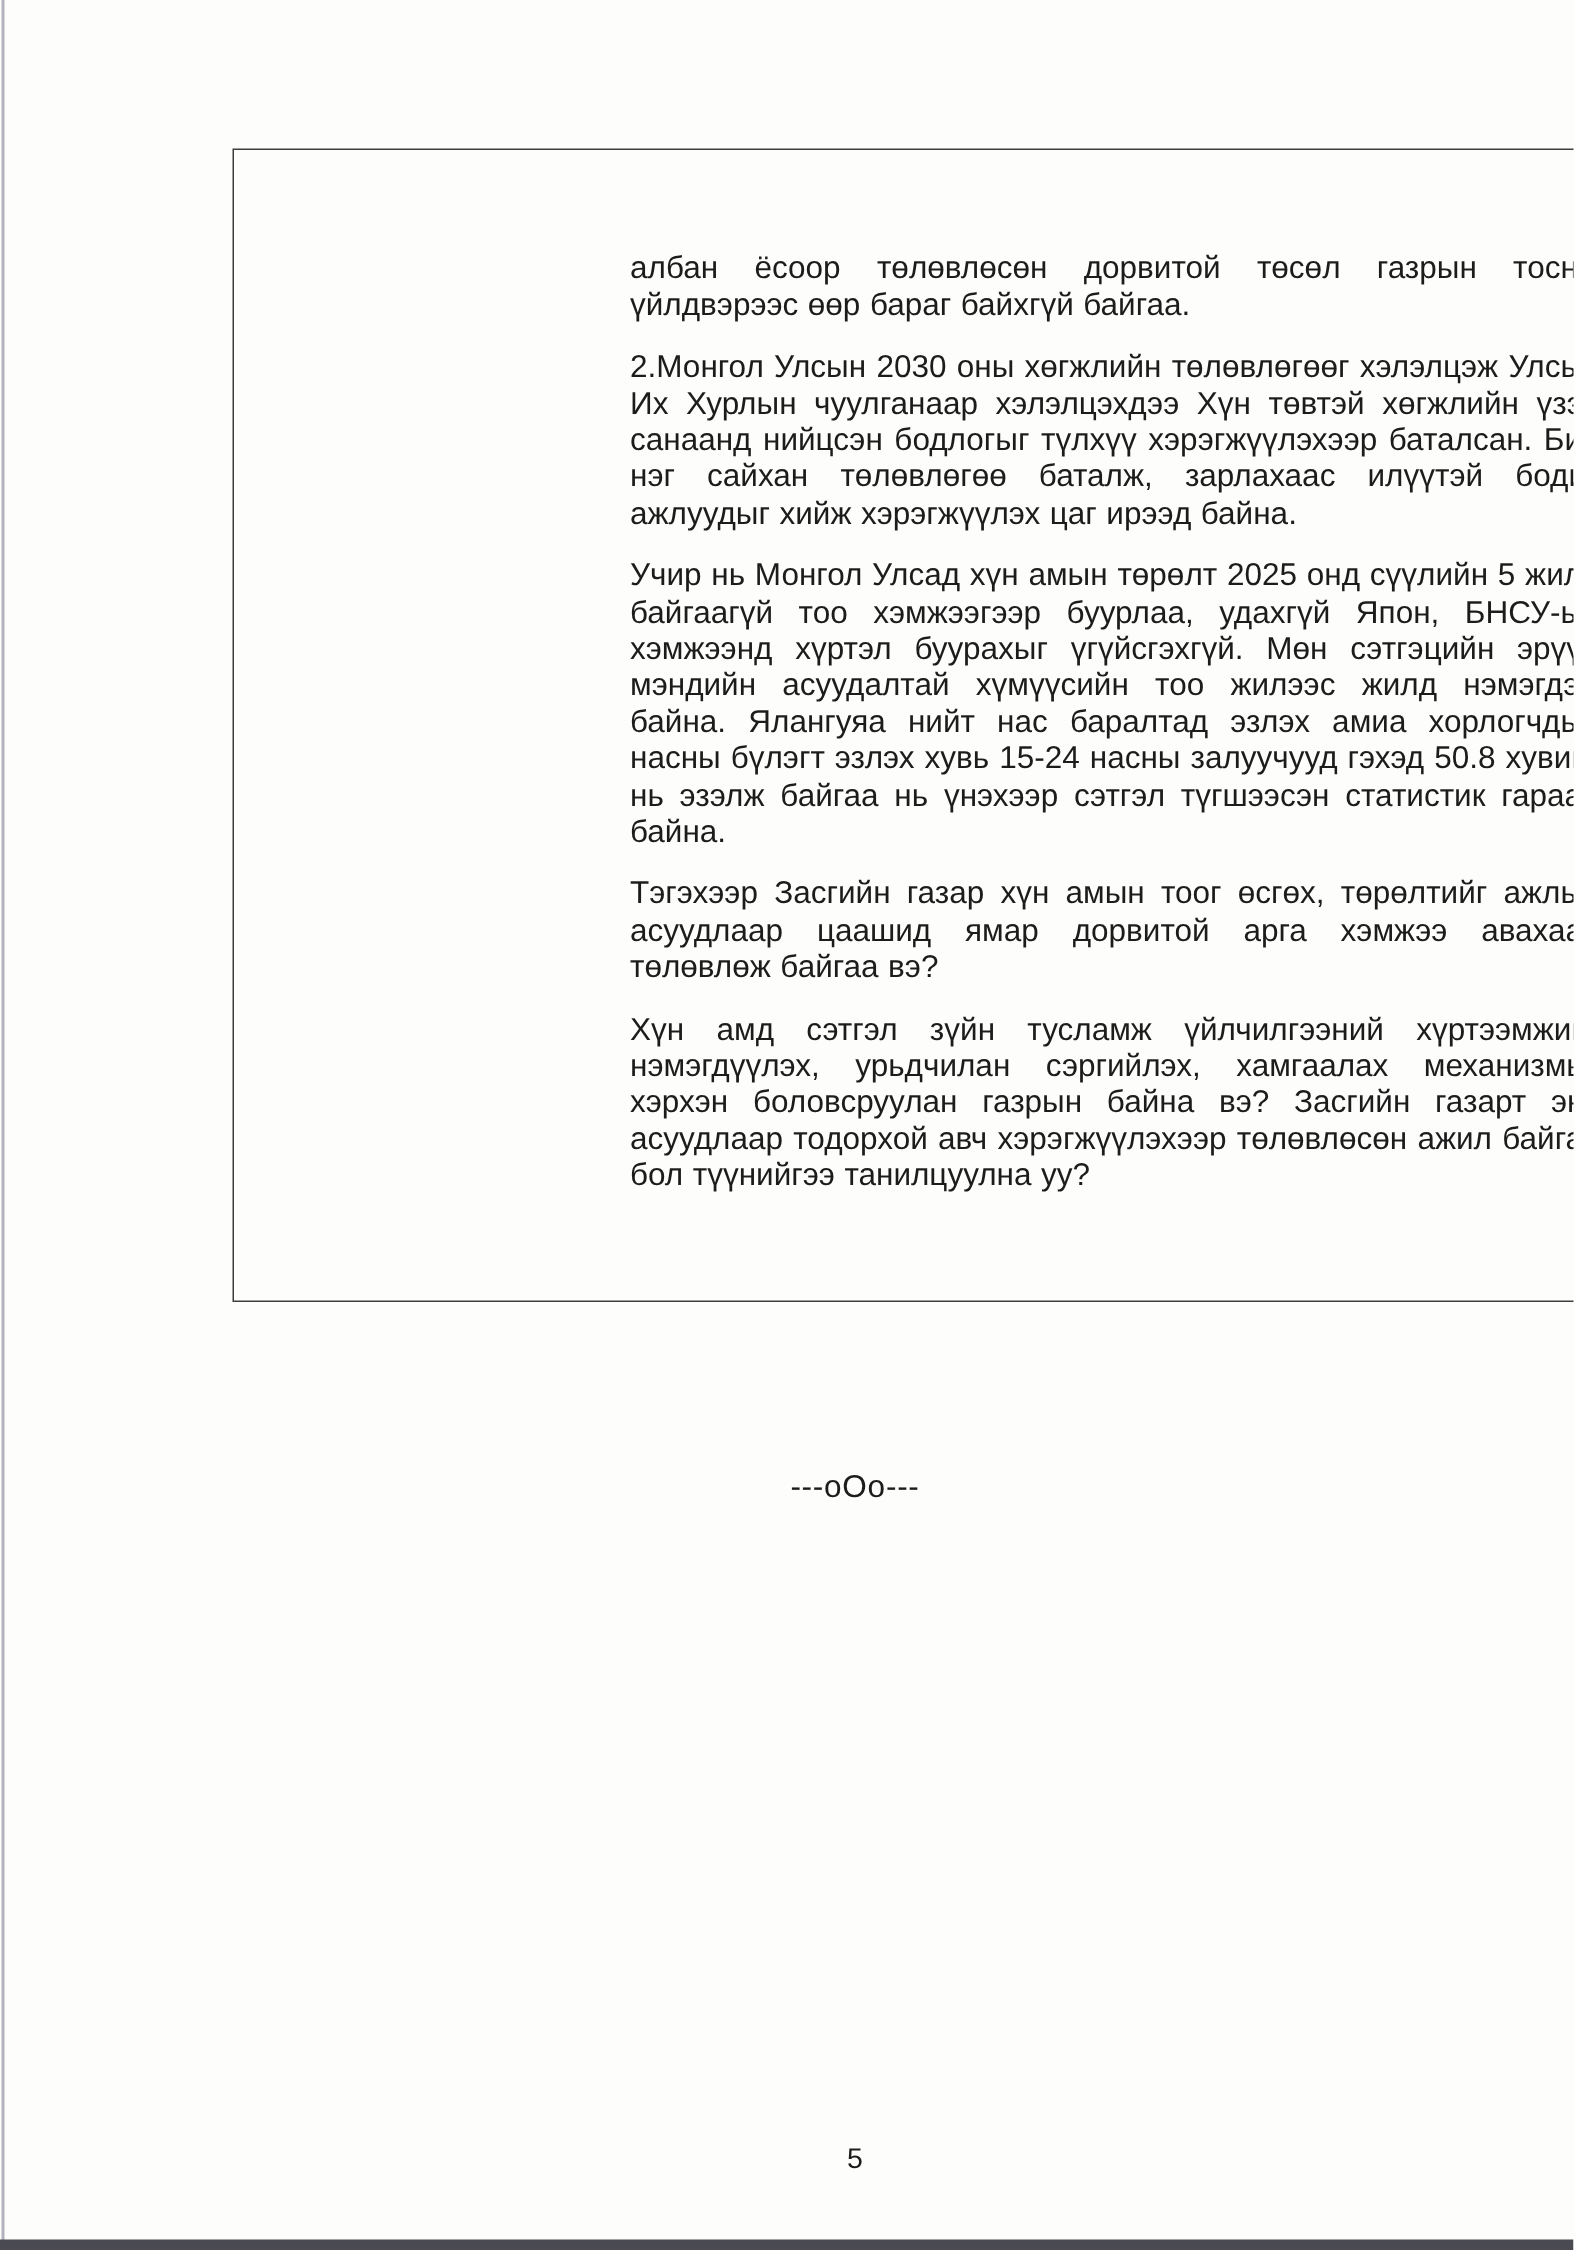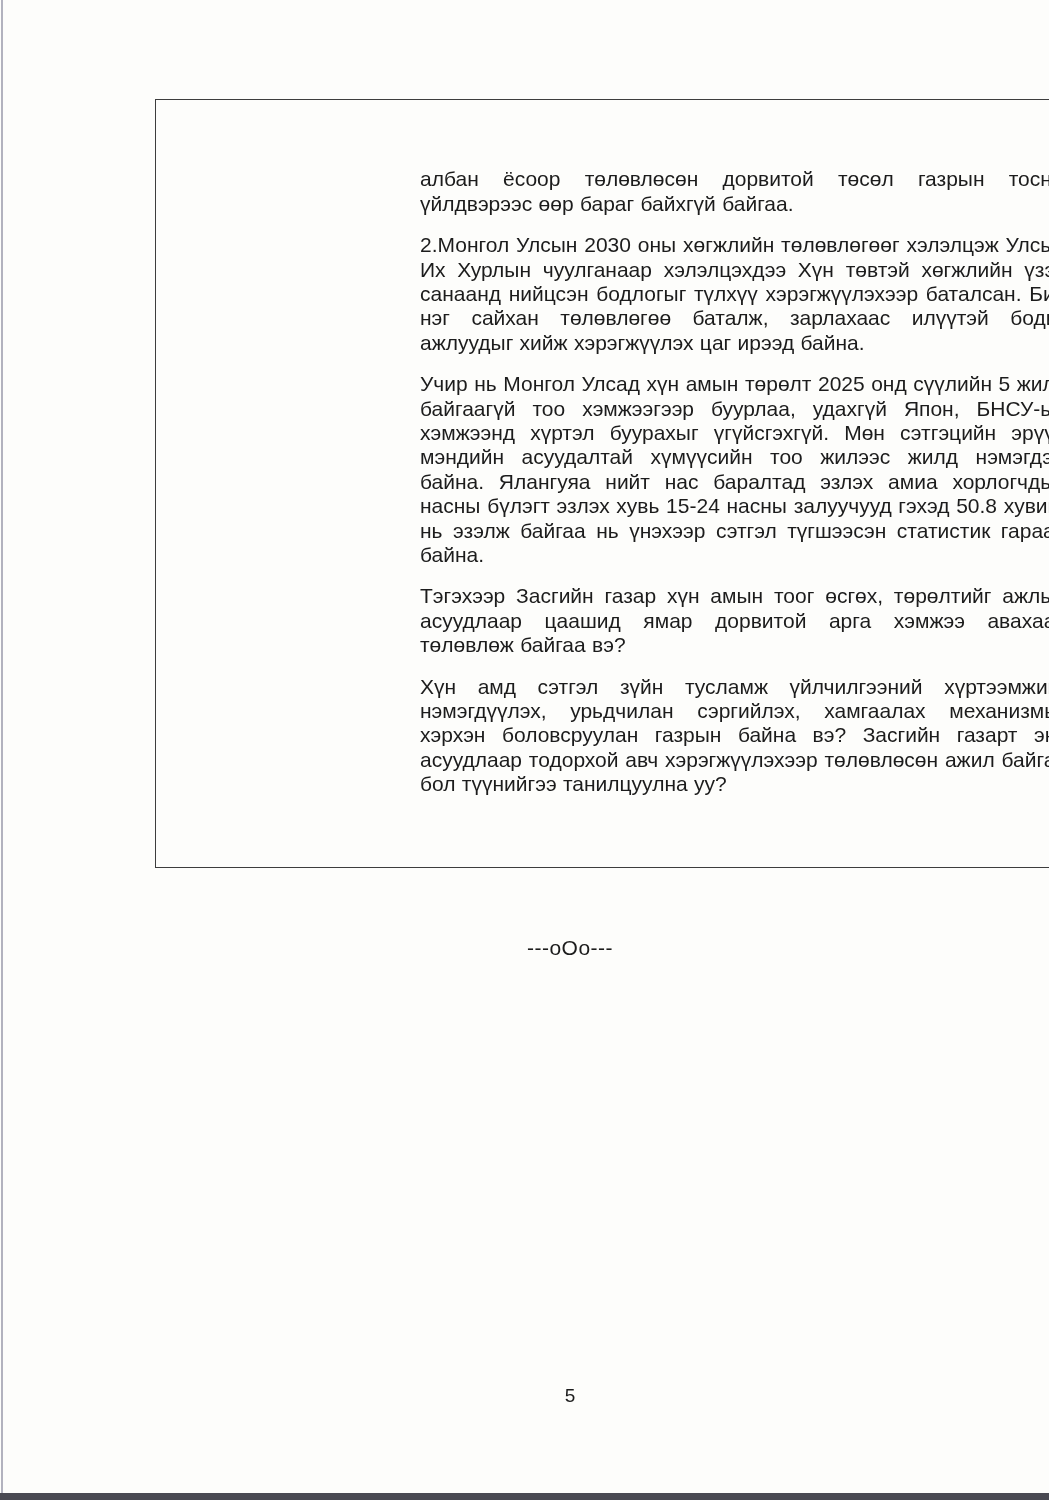--- a/index.html
+++ b/index.html
@@ -64,20 +64,21 @@
     text-align: justify;
     word-spacing: 0.5px;
   }
   .para:last-child { margin-bottom: 0; }
   
   .doc-center {
     position: absolute;
     left: 155px;
     width: 830px;
     text-align: center;
+    margin-top: 44px;
   }
   .separator {
     top: 936px;
     font-size: 21px;
     letter-spacing: 0.5px;
   }
   .page-number {
     top: 1385px;
     font-size: 19px;
   }

